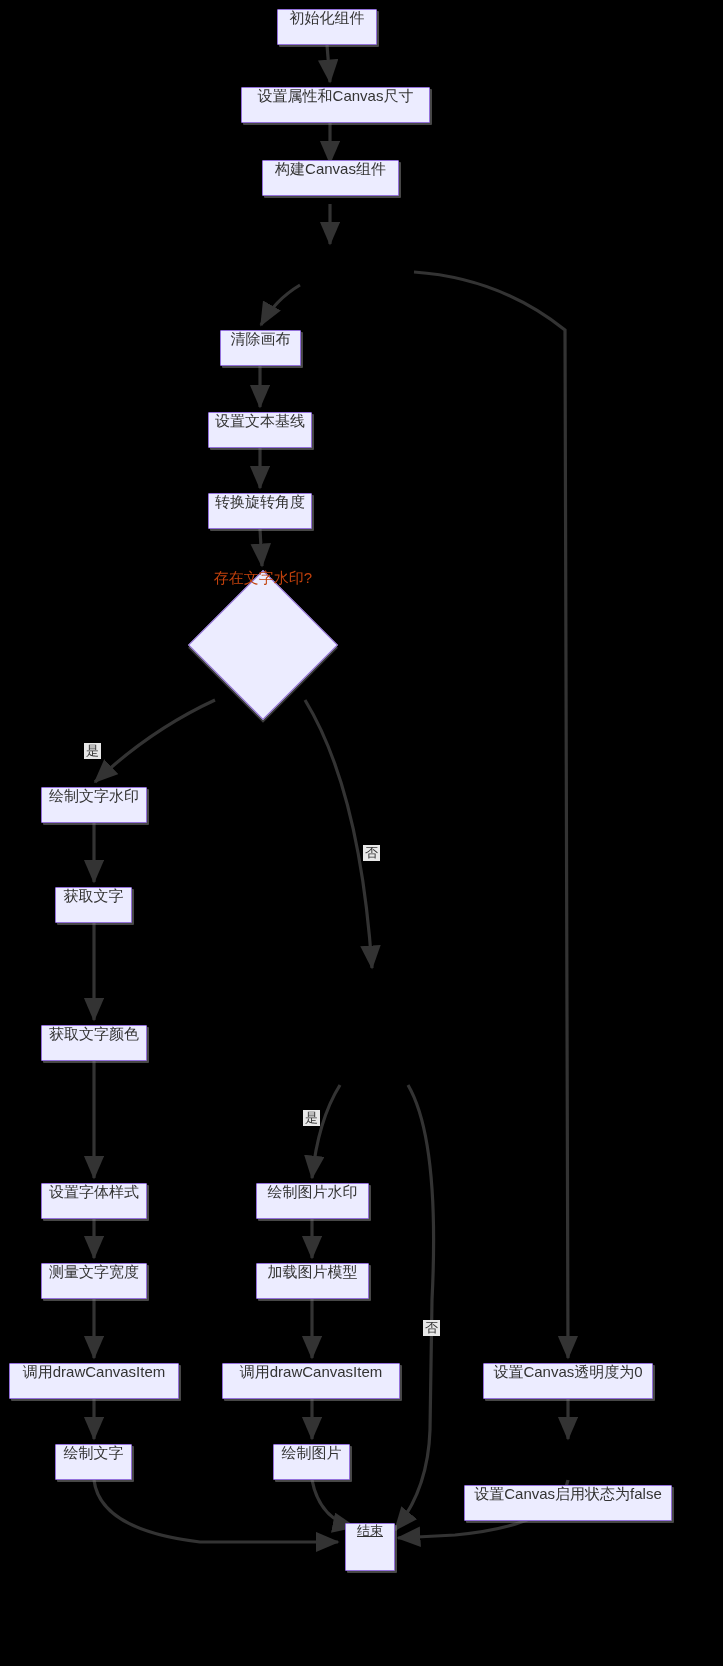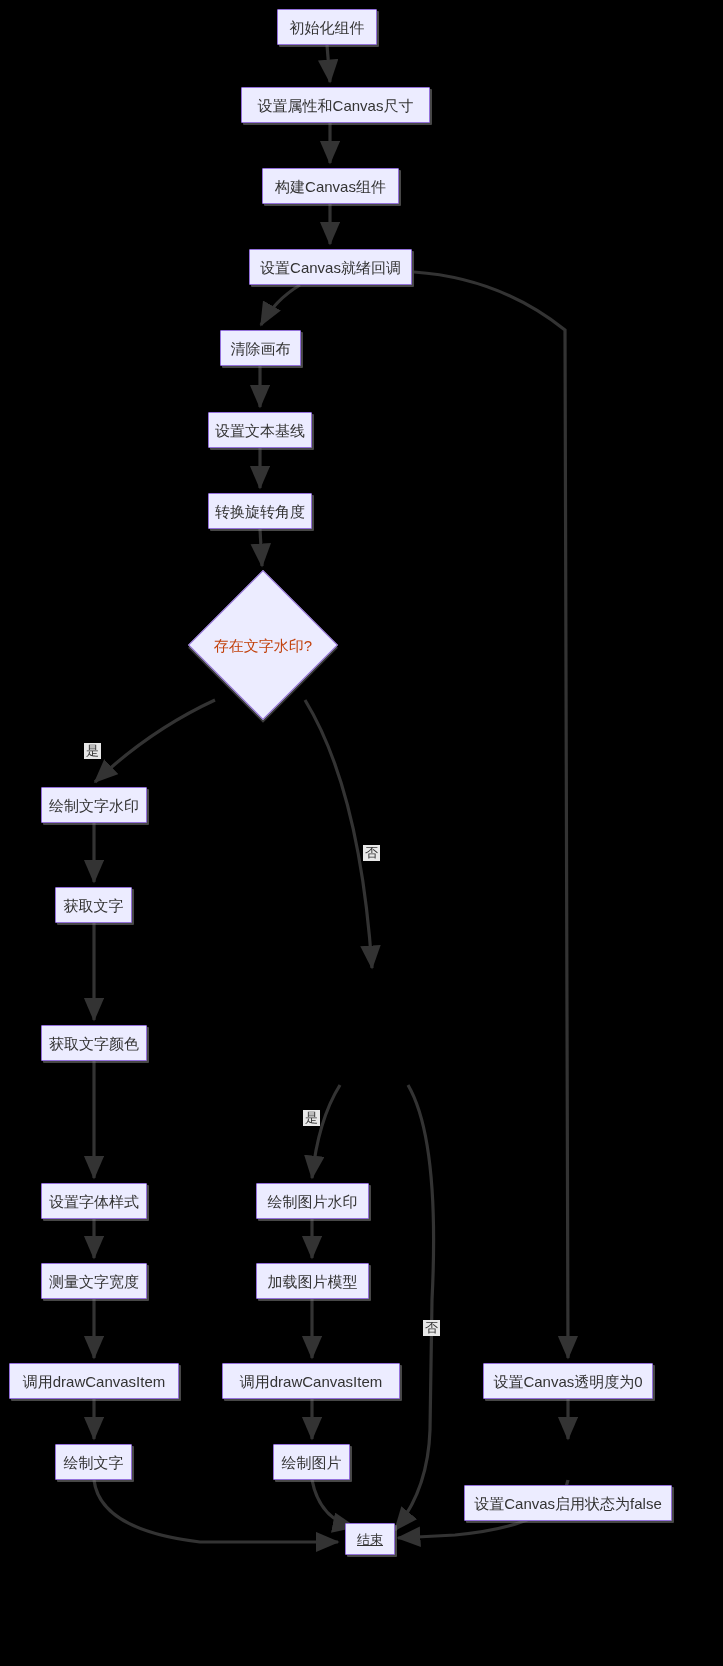--- a/index.html
+++ b/index.html
@@ -17,21 +17,20 @@
   }
   svg.edges {
     position: absolute;
     left: 0; top: 0;
     width: 723px; height: 1666px;
     pointer-events: none;
   }
   .node {
     position: absolute;
     display: flex;
-    align-items: center;
     justify-content: center;
     background: #ECECFF;
     border: 1px solid #9370DB;
     color: #333333;
     font-size: 15px;
     line-height: 1;
     white-space: nowrap;
     border-radius: 1px;
     box-shadow: 2px 2px 0 rgba(130,130,130,0.55);
     z-index: 3;
@@ -118,25 +117,22 @@
       <path d="M568,1480 Q560,1525 455,1535 L398,1538"></path>
     </g>
   </svg>
 
   <div class="node" style="left:277px;top:9px;width:100px;height:36px;">
     <span>初始化组件</span>
   </div>
   <div class="node" style="left:241px;top:87px;width:189px;height:36px;">
     <span>设置属性和Canvas尺寸</span>
   </div>
-  <div class="node" style="left:262px;top:168px;width:137px;height:36px;">
+  <div class="node" style="left:262px;top:160px;width:137px;height:36px;">
     <span>构建Canvas组件</span>
-  </div>
-  <div class="node" style="left:249px;top:249px;width:163px;height:36px;">
-    <span>设置Canvas就绪回调</span>
   </div>
   <div class="node" style="left:220px;top:330px;width:81px;height:36px;">
     <span>清除画布</span>
   </div>
   <div class="node" style="left:208px;top:412px;width:104px;height:36px;">
     <span>设置文本基线</span>
   </div>
   <div class="node" style="left:208px;top:493px;width:104px;height:36px;">
     <span>转换旋转角度</span>
   </div>
@@ -180,21 +176,21 @@
   </div>
   <div class="node" style="left:55px;top:1444px;width:77px;height:36px;">
     <span>绘制文字</span>
   </div>
   <div class="node" style="left:273px;top:1444px;width:77px;height:36px;">
     <span>绘制图片</span>
   </div>
   <div class="node" style="left:464px;top:1444px;width:208px;height:36px;margin-top:41px;">
     <span>设置Canvas启用状态为false</span>
   </div>
-  <div class="node" style="left:345px;top:1523px;width:50px;height:32px;font-size:13px;text-decoration:underline;">
+  <div class="node" style="left:345px;top:1523px;width:50px;height:48px;font-size:13px;text-decoration:underline;">
     <span>结束</span>
   </div>
 
   <div class="edge-label" style="left:84px;top:743px;"><span>是</span></div>
   <div class="edge-label" style="left:363px;top:845px;"><span>否</span></div>
   <div class="edge-label" style="left:303px;top:1110px;"><span>是</span></div>
   <div class="edge-label" style="left:423px;top:1320px;"><span>否</span></div>
 
 
 </div>

